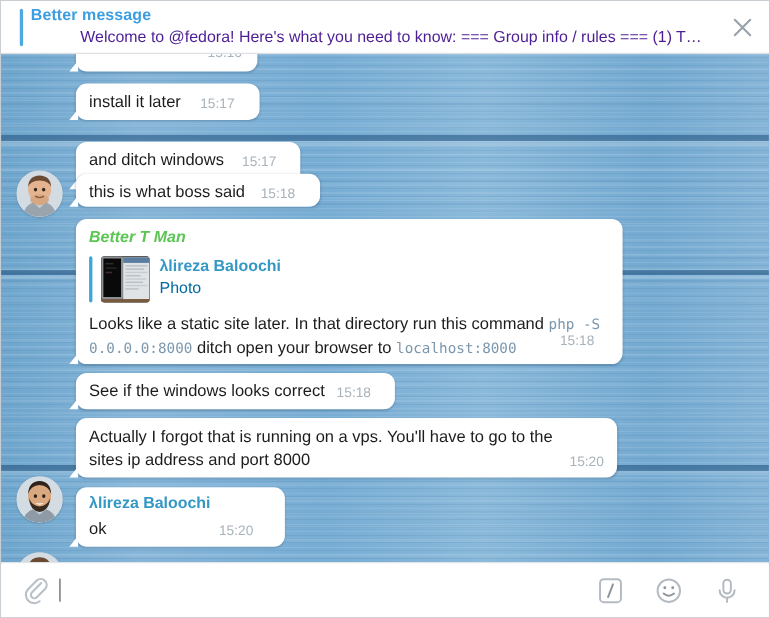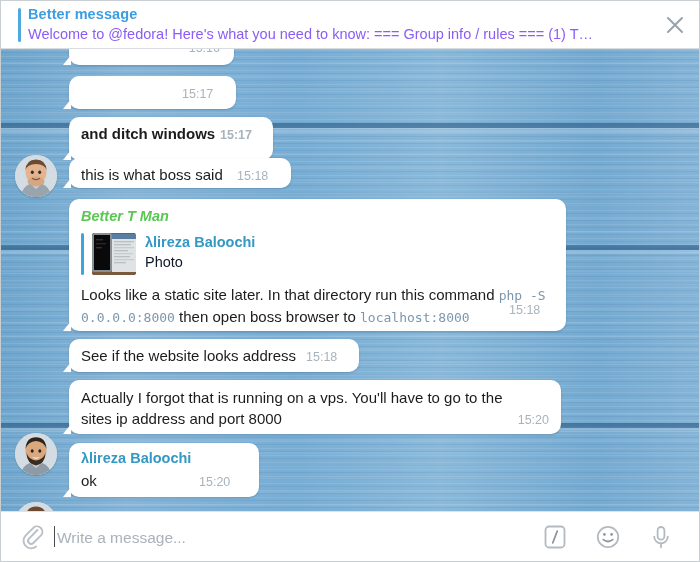--- a/index.html
+++ b/index.html
@@ -46,24 +46,25 @@
     font-weight: bold;
     color: #3c9ee0;
     letter-spacing: 0.1px;
     white-space: nowrap;
   }
   .pinned-text {
     position: absolute;
     left: 27px; top: 25px;
     width: 610px;
     font-size: 14.5px;
-    color: #8b5cf6;
+    color: #4c1d95;
     white-space: nowrap;
     overflow: hidden;
     text-overflow: ellipsis;
+    text-align: right;
   }
   .pinned-close {
     position: absolute;
     right: 12px; top: 10px;
     width: 28px; height: 28px;
     cursor: pointer;
   }
   .pinned-close svg { display: block; }
 
   
@@ -189,21 +190,21 @@
     left: 64px; top: 1px;
     font-size: 14.5px;
     font-weight: bold;
     color: #3498c4;
     white-space: nowrap;
   }
   .reply-sub {
     position: absolute;
     left: 64px; top: 21px;
     font-size: 14.5px;
-    color: #0f172a;
+    color: #0369a1;
     white-space: nowrap;
   }
 
   code.mono {
     font-family: "DejaVu Sans Mono", "Liberation Mono", monospace;
     font-size: 13px;
     color: #7b97ad;
   }
 
   
@@ -273,26 +274,27 @@
     <div class="messages">
 
       <div class="msg-row">
         <div class="bubble" style="left:68px; top:-16px; width:165px; height:32px; border-radius:10px;">
           <div class="time" style="position:absolute; right:14px; top:8px;">15:16</div>
         </div>
       </div>
 
       <div class="msg-row">
         <div class="bubble" style="left:68px; top:27px; width:167px; height:33px;">
+          <span class="bubble-text" style="position:absolute; left:12px; top:7px;">install it later</span>
           <span class="time" style="position:absolute; left:113px; top:11px;">15:17</span>
         </div>
       </div>
 
       <div class="msg-row">
-        <div class="bubble" style="left:68px; top:68px; width:204px; height:43px;font-weight:bold;">
+        <div class="bubble" style="left:68px; top:80px; width:204px; height:43px;">
           <span class="bubble-text" style="position:absolute; left:12px; top:7px;">and ditch windows</span>
           <span class="time" style="position:absolute; left:151px; top:11px;">15:17</span>
         </div>
       </div>
 
       <div class="msg-row">
         <div class="avatar" style="left:14px; top:106px;">
           <svg width="42" height="42" viewBox="0 0 42 42">
             <rect width="42" height="42" fill="#d3dce2"></rect>
             <ellipse cx="21" cy="42" rx="15" ry="13" fill="#c9ced4"></ellipse>
@@ -337,30 +339,30 @@
                 <rect x="22" y="26" width="20" height="1.3" fill="#c6ccd1"></rect>
                 <rect x="22" y="29" width="12" height="1.3" fill="#b8bfc5"></rect>
                 <rect x="0" y="39" width="44" height="3" fill="#7a5a3c"></rect>
               </svg>
             </div>
             <div class="reply-name">λlireza Baloochi</div>
             <div class="reply-sub">Photo</div>
           </div>
 
           <div class="bubble-text wrap" style="position:absolute; left:12px; top:85px; width:472px; line-height:21px;">
-            <span>Looks like a static site later. In that directory run this command </span><code class="mono">php -S 0.0.0.0:8000</code><span> then open boss browser to </span><code class="mono">localhost:8000</code>
+            <span>Looks like a static site later. In that directory run this command </span><code class="mono">php -S 0.0.0.0:8000</code><span> ditch open your browser to </span><code class="mono">localhost:8000</code>
           </div>
 
           <span class="time" style="position:absolute; left:440px; top:104px;">15:18</span>
         </div>
       </div>
 
       <div class="msg-row">
         <div class="bubble" style="left:68px; top:290px; width:290px; height:33px;">
-          <span class="bubble-text" style="position:absolute; left:12px; top:7px;">See if the website looks address</span>
+          <span class="bubble-text" style="position:absolute; left:12px; top:7px;">See if the windows looks correct</span>
           <span class="time" style="position:absolute; left:237px; top:11px;">15:18</span>
         </div>
       </div>
 
       <div class="msg-row">
         <div class="avatar" style="left:14px; top:384px;">
           <svg width="42" height="42" viewBox="0 0 42 42">
             <rect width="42" height="42" fill="#d3dce2"></rect>
             <ellipse cx="21" cy="42" rx="15" ry="13" fill="#c7ccd2"></ellipse>
             <ellipse cx="21" cy="18" rx="10.5" ry="12" fill="#d9a87f"></ellipse>
@@ -403,21 +405,20 @@
   </div>
 
   <div class="composer">
     <div class="attach-icon">
       <svg width="26" height="26" viewBox="0 0 26 26">
         <path d="M18.5 8 L10 16.6 a3.1 3.1 0 0 0 4.4 4.4 L22.2 13.2 a5.4 5.4 0 0 0 -7.6 -7.6 L6.3 13.9 a7.6 7.6 0 0 0 10.7 10.7" stroke="#b9c0c7" stroke-width="1.9" fill="none" stroke-linecap="round" stroke-linejoin="round" transform="translate(0,-2)"></path>
       </svg>
     </div>
 
     <div class="caret"></div>
-    <input class="msg-input" type="text" placeholder="Write a message..." style="">
 
     <div class="composer-btn btn-command">
       <svg width="28" height="28" viewBox="0 0 28 28">
         <rect x="4.5" y="3.5" width="19" height="21" rx="3.5" stroke="#b3bac1" stroke-width="1.8" fill="none"></rect>
         <path d="M16.2 8.2 L11.8 19.8" stroke="#8d959d" stroke-width="1.8" stroke-linecap="round"></path>
       </svg>
     </div>
 
     <div class="composer-btn btn-emoji">
       <svg width="28" height="28" viewBox="0 0 28 28">

